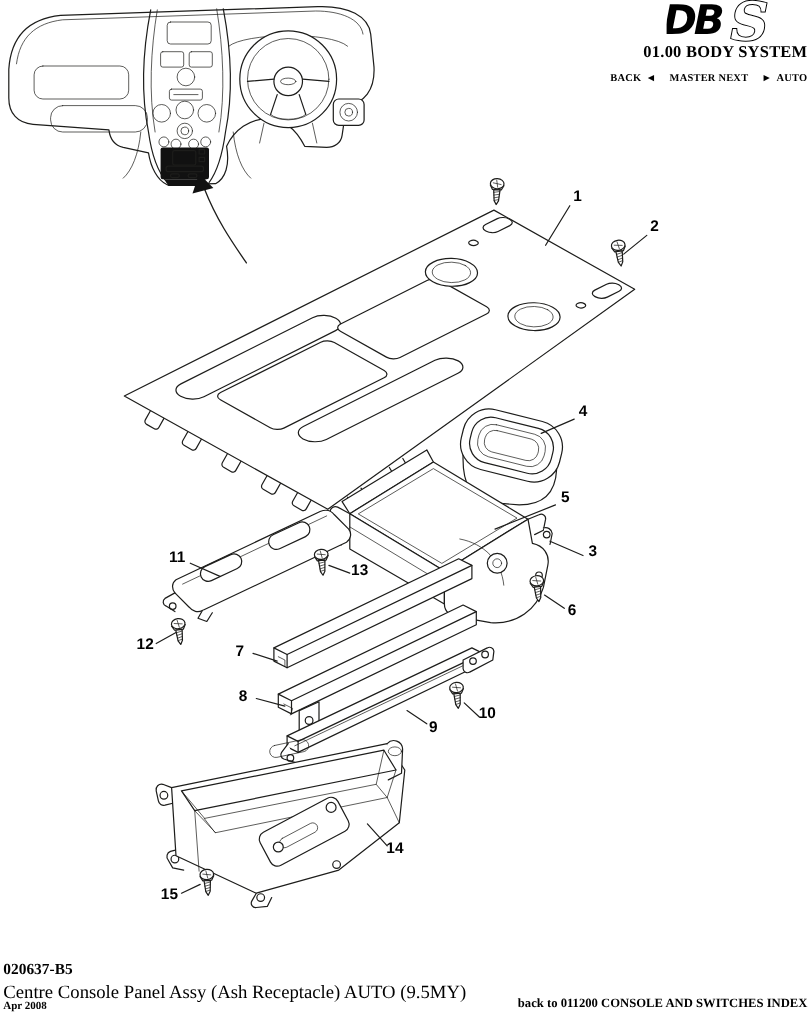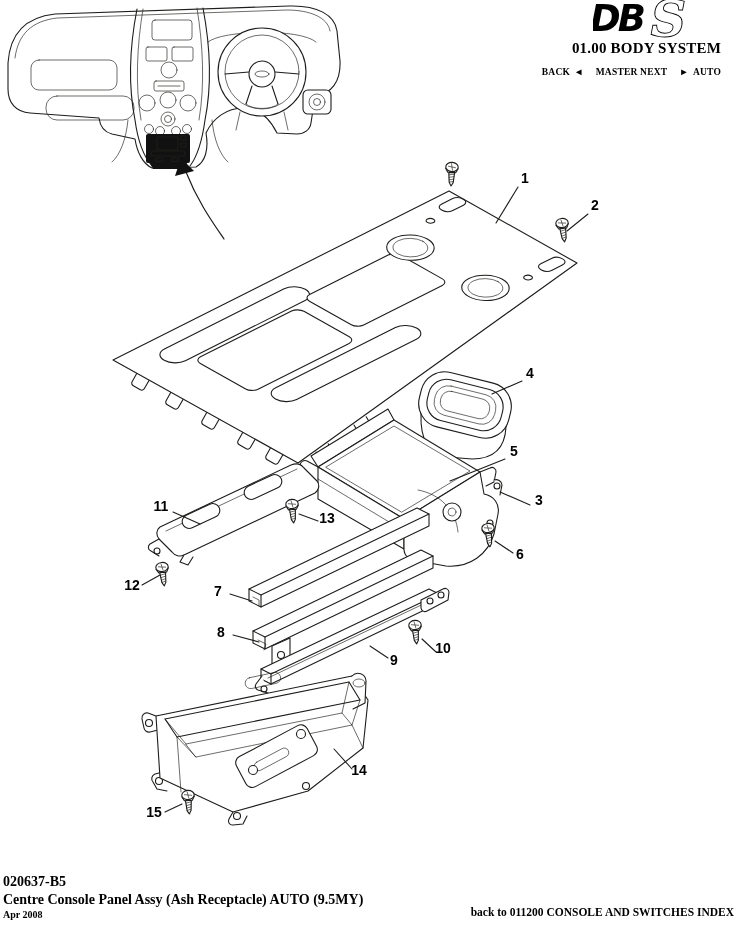--- a/index.html
+++ b/index.html
@@ -9,30 +9,30 @@
   .fig{position:absolute;left:0;top:0;width:737px;height:926px;}
   .fig path,.fig rect,.fig circle,.fig ellipse,.fig polygon,.fig line,.fig polyline{
        stroke:#1d1d1b;fill:none;stroke-width:1.1;stroke-linejoin:round;stroke-linecap:round;
        vector-effect:non-scaling-stroke;}
   .fig .f{fill:#ffffff;}
   .fig .thin{stroke-width:0.65;}
   .fig .leader{stroke-width:0.85;}
   .fig .dk{fill:#111111;stroke:none;}
   .fig .callout{font:bold 14px "Liberation Sans",sans-serif;fill:#000;stroke:none;text-anchor:middle;}
   
-  .hdr{position:absolute;top:0;right:16px;text-align:right;}
+  .hdr{position:absolute;top:0;right:3px;text-align:right;}
   .logo-svg{display:block;margin-left:auto;}
   .sec-title{font-weight:bold;font-size:15px;letter-spacing:.2px;margin-top:0;}
   .nav{font-weight:bold;font-size:9.5px;letter-spacing:.2px;margin-top:10px;white-space:nowrap;}
   .nav .lnk{cursor:pointer;}
   .nav .sp-l{margin-left:12px;}
   .nav .sp-s{margin-left:4px;}
   
   .f-doc{position:absolute;left:3px;top:874px;font-weight:bold;font-size:14px;}
-  .f-title{position:absolute;left:3px;top:892px;font-weight:bold;font-size:14px;}
+  .f-title{position:absolute;left:3px;top:892px;font-weight:normal;font-size:17px;}
   .f-date{position:absolute;left:3px;top:909px;font-weight:bold;font-size:10px;}
   .f-link{position:absolute;right:3px;top:906px;font-weight:bold;font-size:11.5px;cursor:pointer;}
 </style>
 </head>
 <body>
 
 <svg class="fig" viewBox="0 0 737 926">
   <defs>
     <g id="screw">
       <path d="M-6.2,1.5 L-4,5.5 L4,5.5 L6.2,1.5" class="f"></path>

